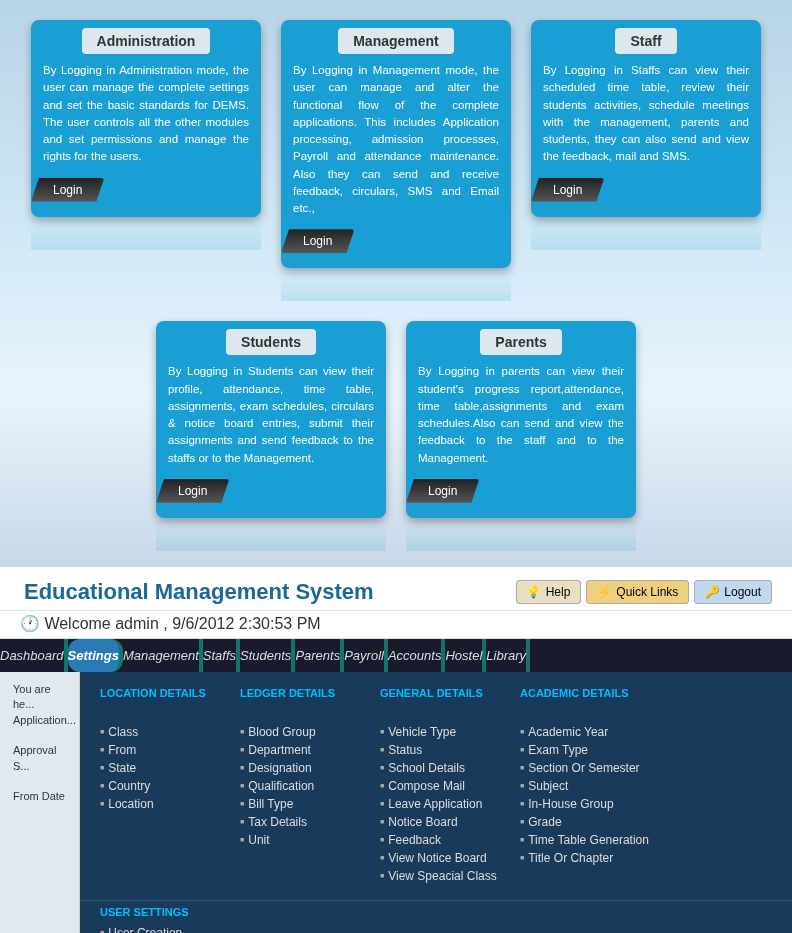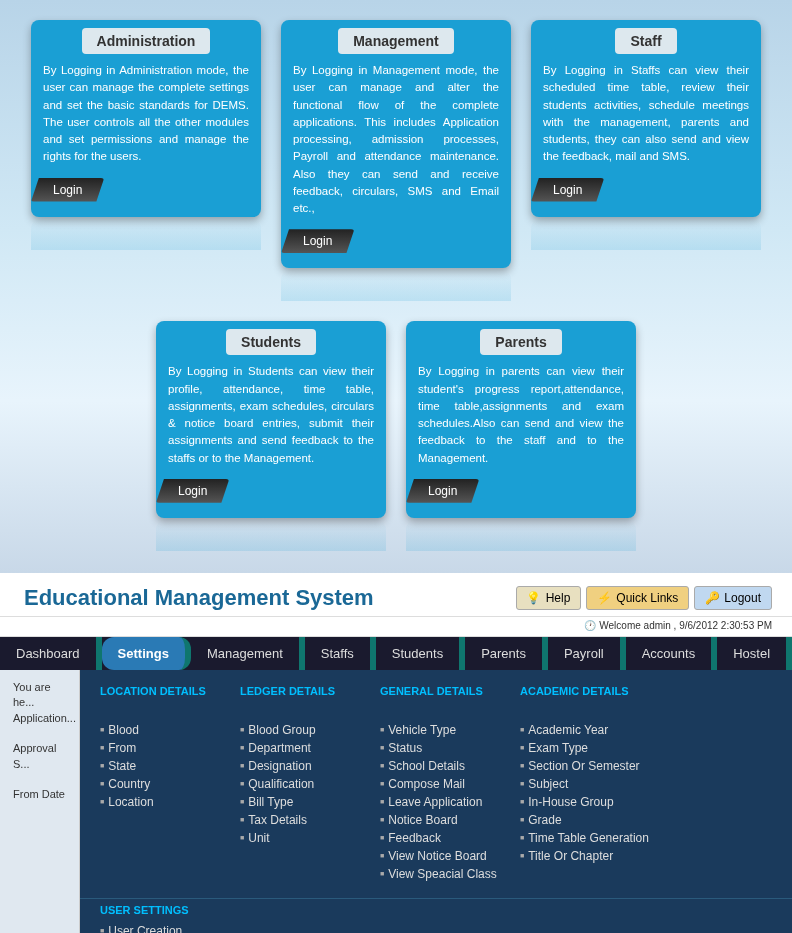--- a/index.html
+++ b/index.html
@@ -1,21 +1,21 @@
 <!DOCTYPE html>
 <html><head>
   <meta charset="utf-8">
   <style>
     * { margin: 0; padding: 0; box-sizing: border-box; }
     body { font-family: Arial, sans-serif; width: 792px; background: #f0f0f0; }
 
     
     .top-section {
       background: linear-gradient(to bottom, #b8d4e8 0%, #d0e8f5 40%, #e8f4fc 70%, #c8d8e8 100%);
-      padding: 20px 30px 22px 30px;
+      padding: 20px 30px 16px 30px;
       min-height: 465px;
       position: relative;
     }
 
     .cards-row {
       display: flex;
       gap: 20px;
       margin-bottom: 20px;
       justify-content: center;
     }
@@ -126,38 +126,39 @@
       gap: 4px;
     }
 
     .btn-help { background: #e8e0c0; }
     .btn-quicklinks { background: #f0d080; }
     .btn-logout { background: #c0d8f0; }
 
     .welcome-bar {
       background: #fff;
       padding: 3px 20px 5px 20px;
-      text-align: right;
-      font-size: 10px;
+      text-align: left;
+      font-size: 16px;
       color: #333;
       border-bottom: 1px solid #ddd;
     }
 
     .nav-bar {
       background: #1a1a2e;
       display: flex;
       gap: 0;
     }
 
     .nav-item {
-      padding: 9px 16px;
+      padding: 9px 0;
       color: #ddd;
       font-size: 13px;
       cursor: pointer;
-      border-right: 6px solid #0f766e;
+      border-right: 4px solid #0f766e;
+      font-style: italic;
     }
 
     .nav-item.active {
       background: #2a7ab5;
       color: #fff;
       font-weight: bold;
       border-radius: 12px;
     }
 
     .main-content {
@@ -347,21 +348,21 @@
         <div>From Date</div>
       </div>
     </div>
 
     <div style="flex:1; display:flex; flex-direction:column;">
 
       <div class="dropdown-menu">
 
         <div class="menu-column">
           <div class="menu-column-title">LOCATION DETAILS</div>
-          <div class="menu-item">Blood</div>
+          <div class="menu-item">Class</div>
           <div class="menu-item">From</div>
           <div class="menu-item">State</div>
           <div class="menu-item">Country</div>
           <div class="menu-item">Location</div>
         </div>
 
         <div class="menu-column">
           <div class="menu-column-title">LEDGER DETAILS</div>
           <div class="menu-item">Blood Group</div>
           <div class="menu-item">Department</div>

